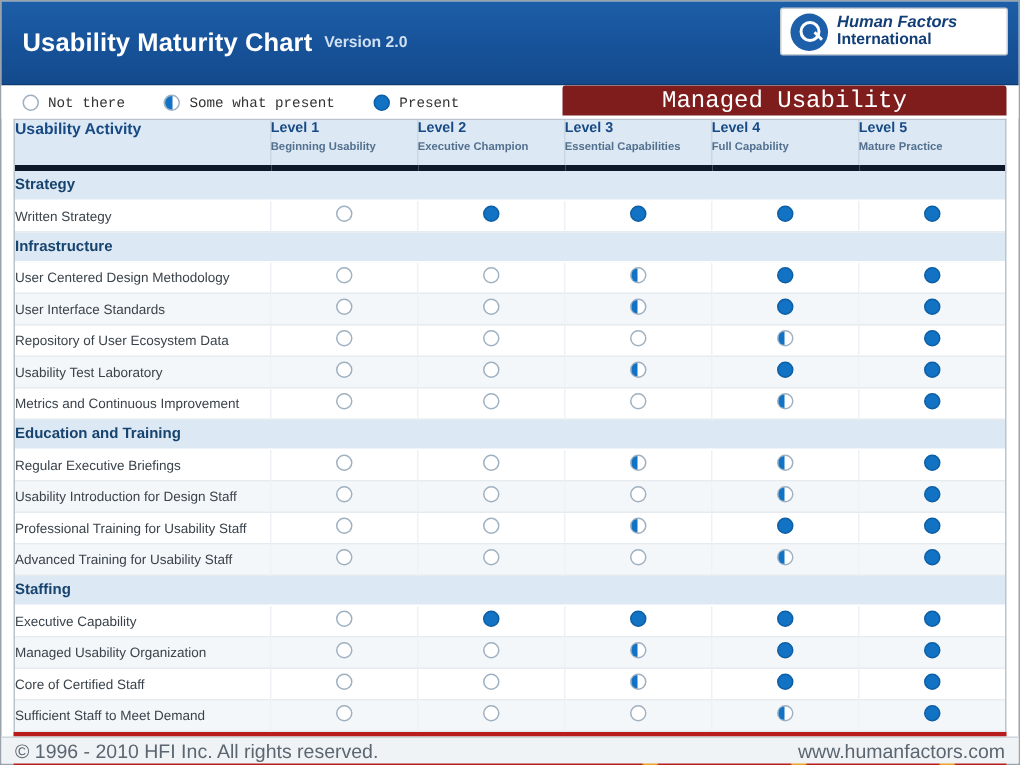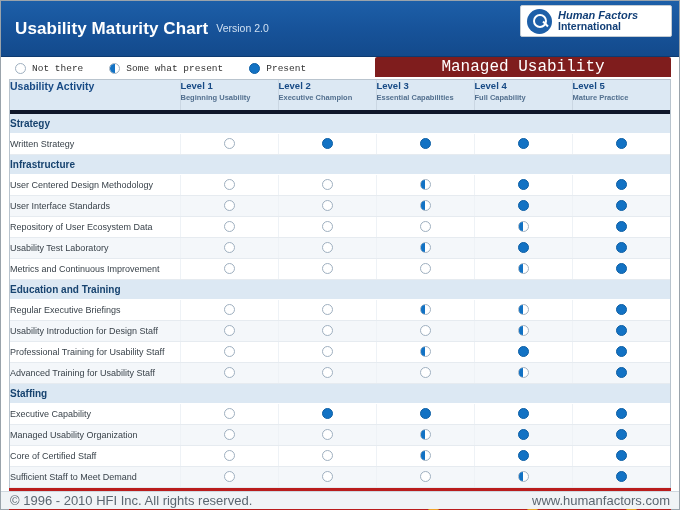--- a/index.html
+++ b/index.html
@@ -35,21 +35,21 @@
   }
   .app-title {
     color: #ffffff;
     font-size: 17px;
     font-weight: bold;
     letter-spacing: .1px;
   }
   .app-version {
     color: #cfe0f2;
     font-size: 10.5px;
-    font-weight: normal;
+    font-weight: bold;
     margin-left: 8px;
     padding-bottom: 1px;
   }
   .logo-box {
     position: absolute;
     right: 7px;
     top: 4px;
     height: 32px;
     width: 152px;
     background: #ffffff;

